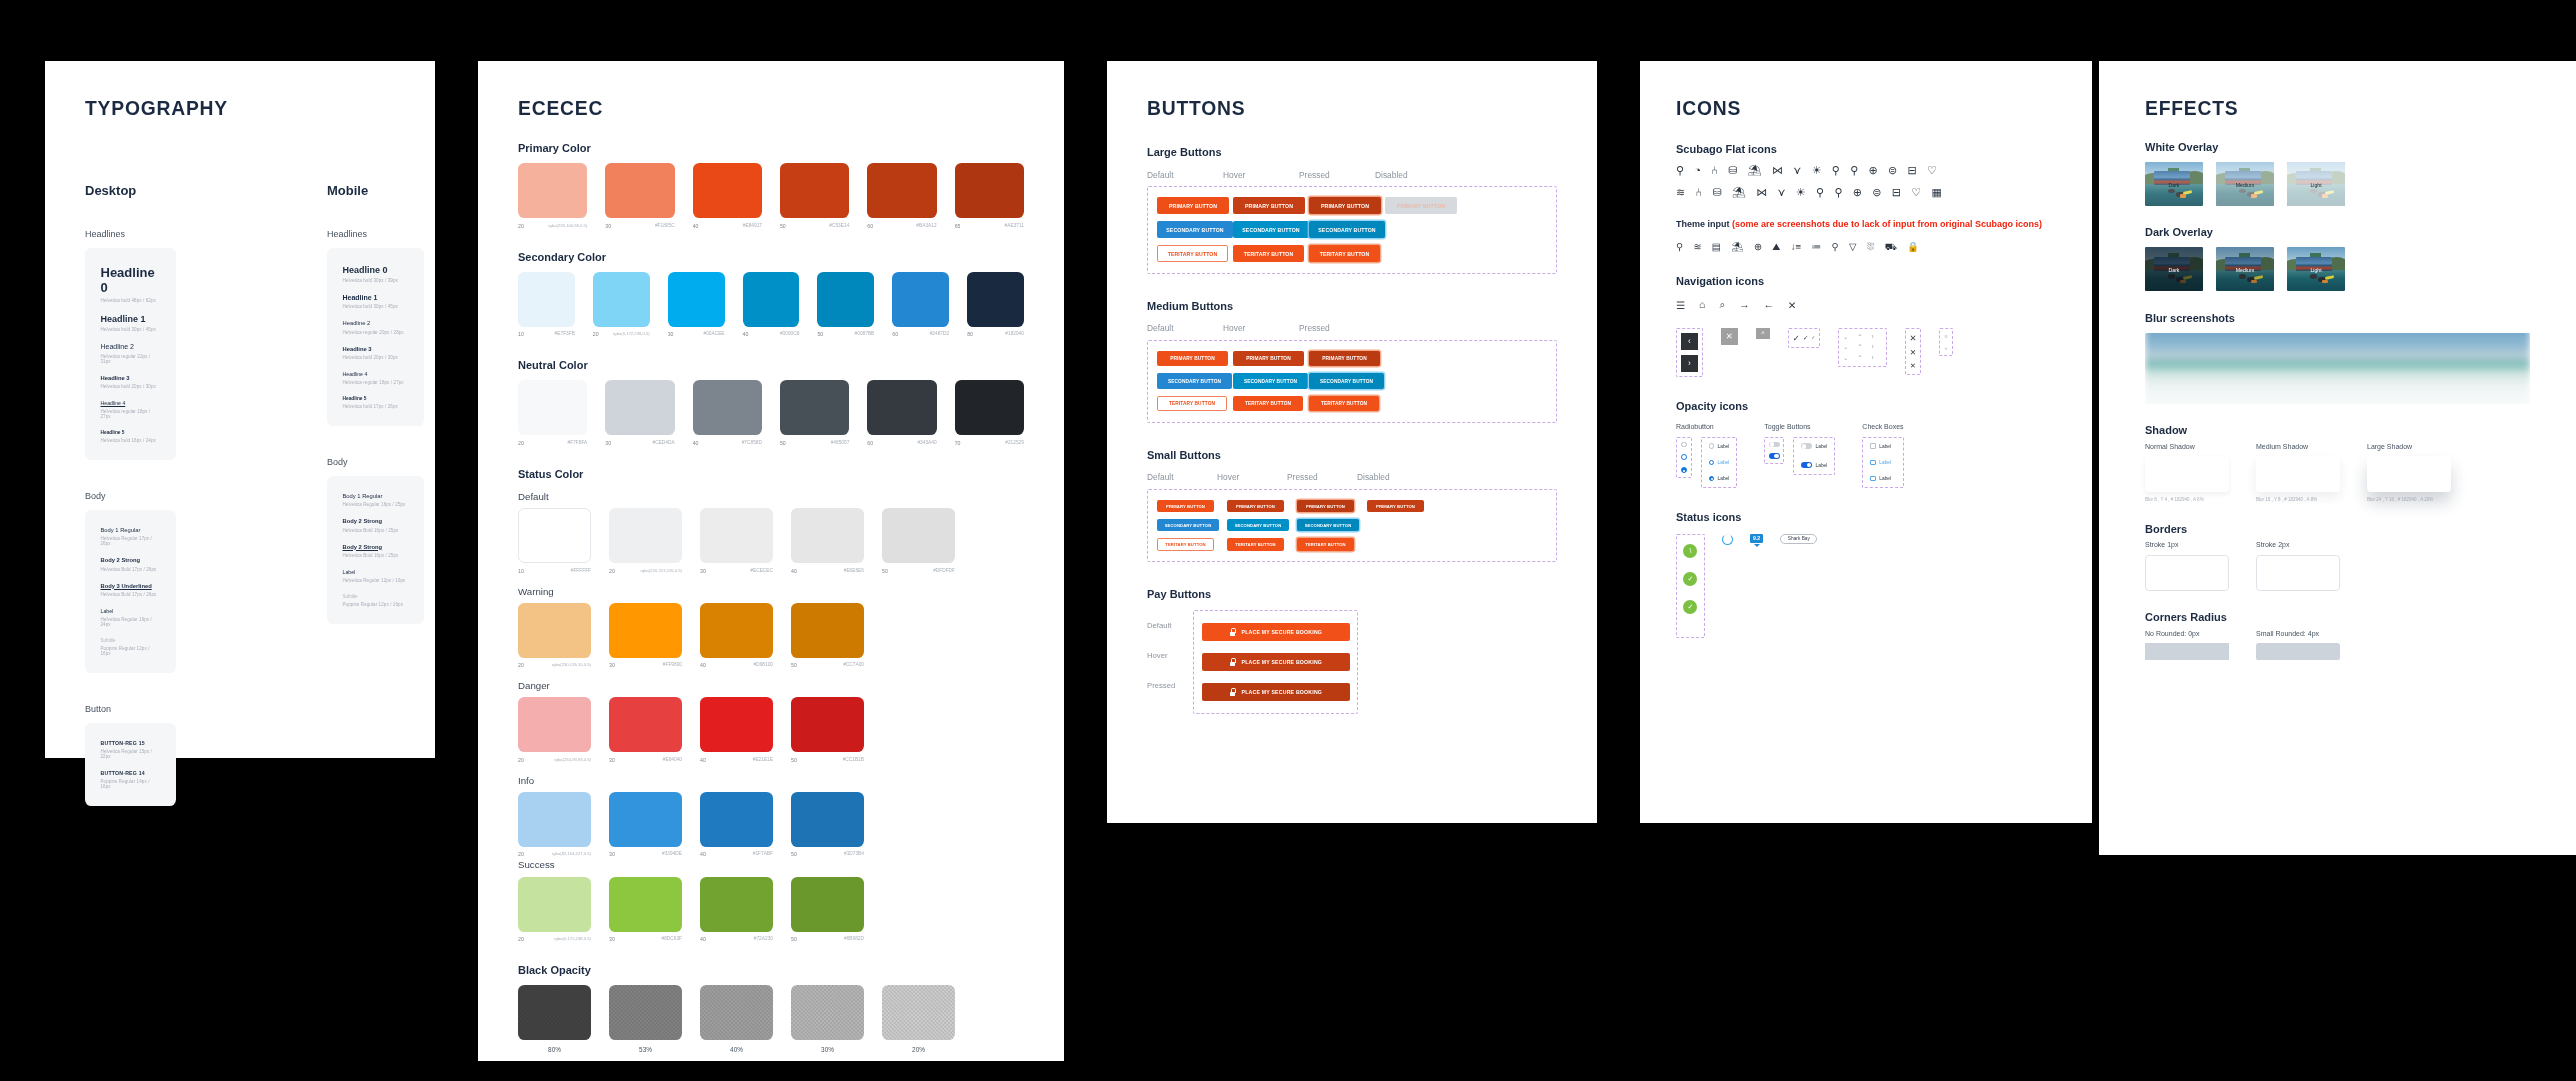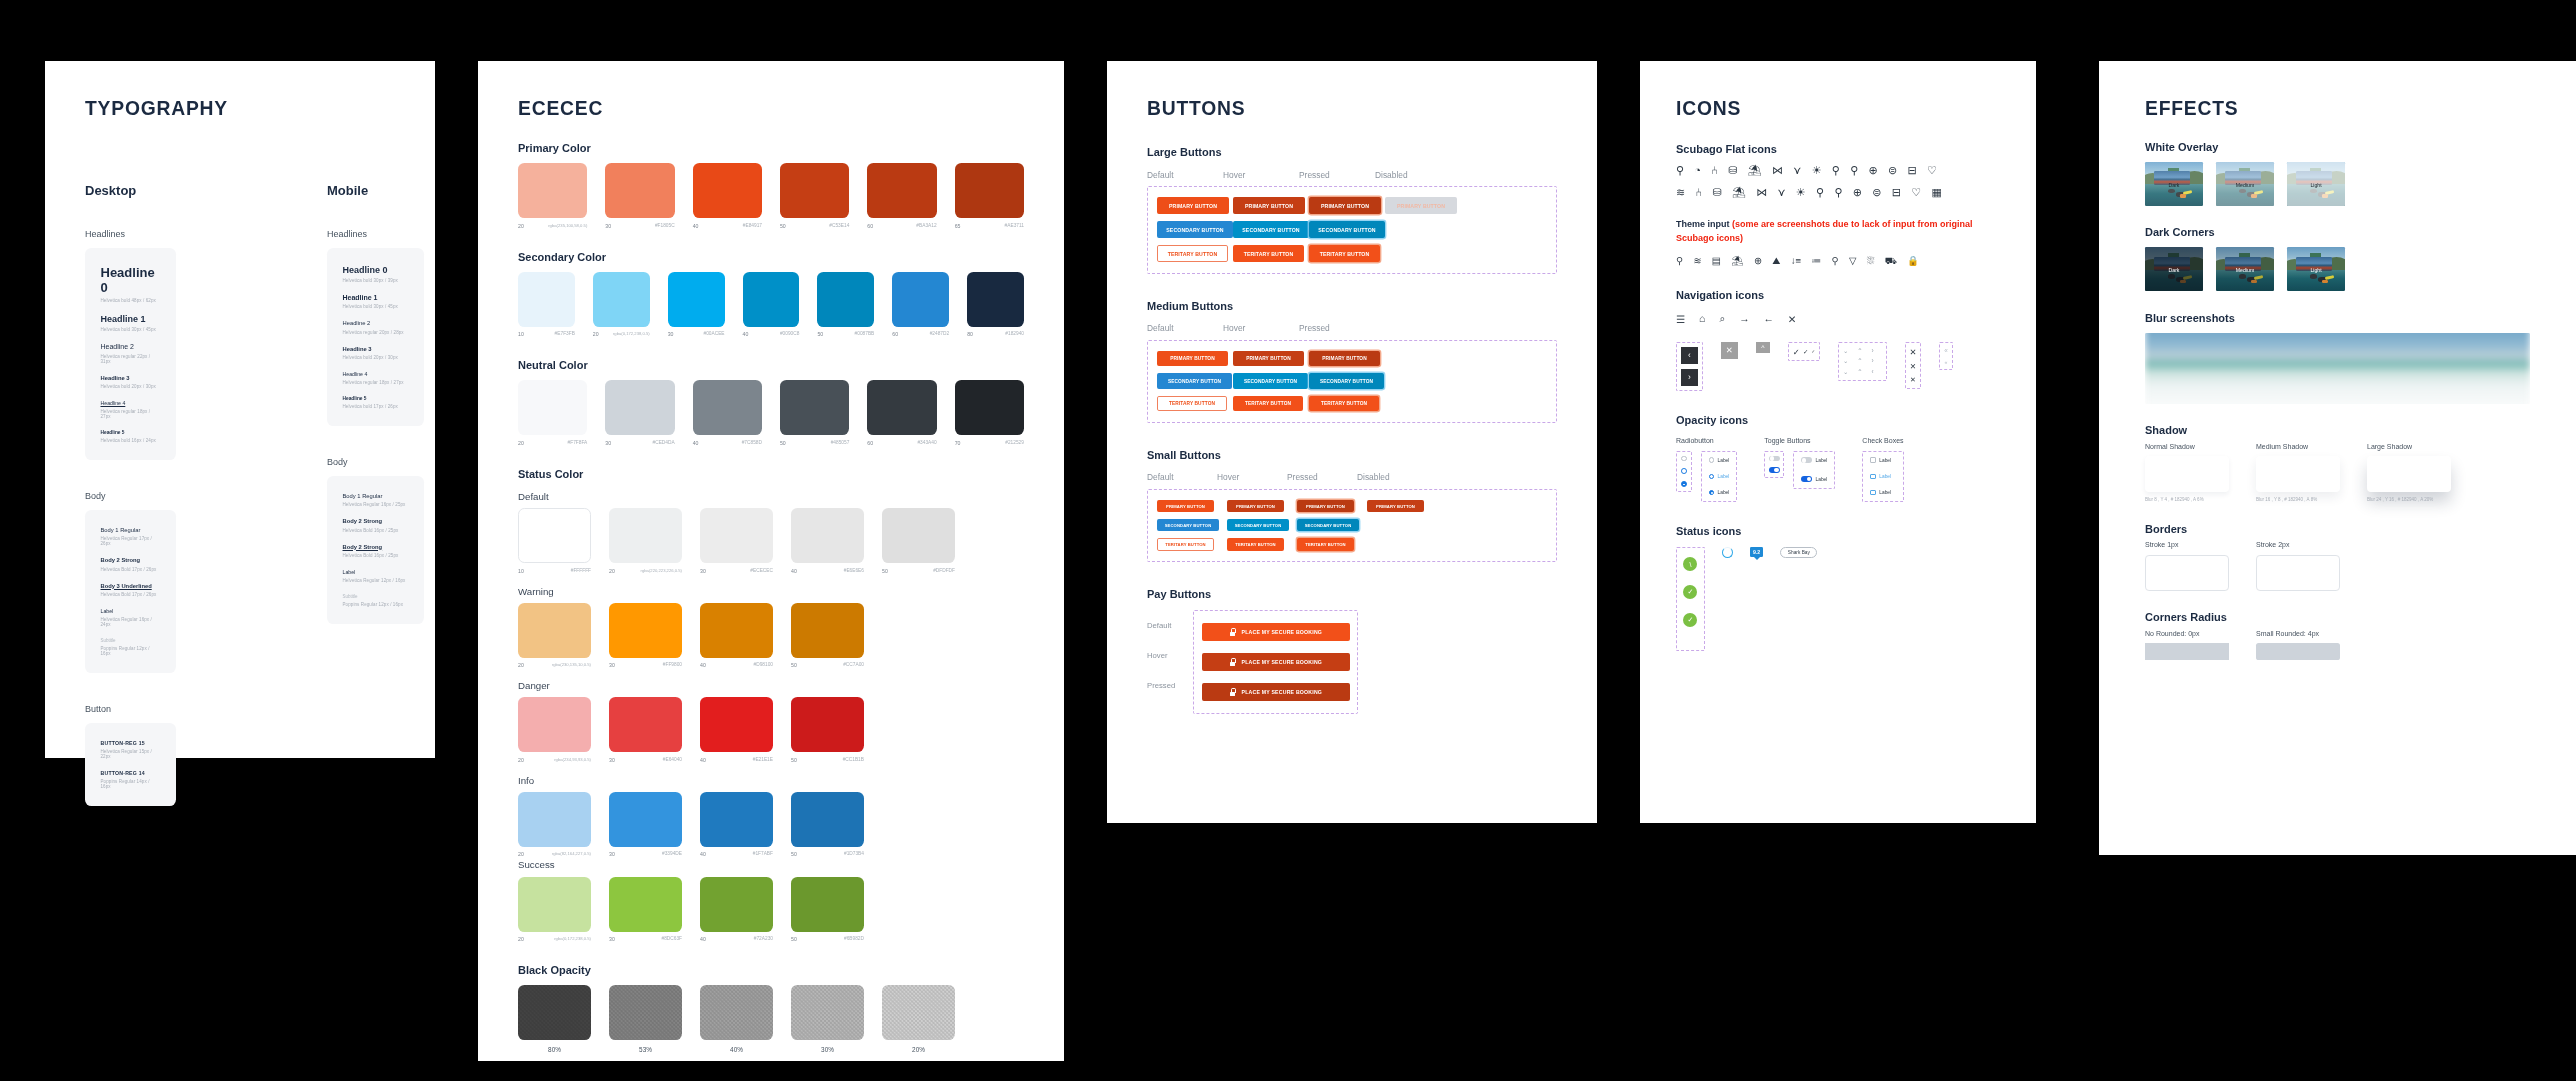--- a/index.html
+++ b/index.html
@@ -87,21 +87,21 @@
   .paybtn {
     display:flex; align-items:center; justify-content:center; gap:5.8px;
     height:18px; border-radius:1.9px; color:#fff; font-size:5.2px;
     font-weight:bold; letter-spacing:0.2px; width:148px;
   }
   .lock { width:6.4px; height:7.7px; position:relative; display:inline-block; }
   .lock::before { content:""; position:absolute; left:1px; bottom:0; width:4.5px; height:4.2px; background:#fff; border-radius:0.6px; }
   .lock::after { content:""; position:absolute; left:1.7px; top:0.3px; width:3.1px; height:3.2px; border:1px solid #fff; border-bottom:none; border-radius:1.9px 1.9px 0 0; }
 
   
-  #icons { left:1640px; top:61px; width:396px; height:762px; }
+  #icons { left:1640px; top:61px; width:452px; height:762px; }
   .ic-pad { padding:37px 36px; }
   .ic-sec { margin-top:23px; }
   .ic-row { display:flex; gap:10.3px; margin-top:10.3px; font-size:11px; color:#2c3742; flex-wrap:wrap; }
   .ic-row span { line-height:1; }
   .theme-note { font-size:9px; font-weight:bold; line-height:1.55; margin-top:20.6px; }
   .theme-note .red { color:#f0230f; }
   .nav-glyphs { display:flex; gap:14px; margin-top:11.6px; font-size:10.3px; color:#3a444f; }
   .navdemo { display:flex; align-items:flex-start; gap:18px; margin-top:17px; }
   .dash-s { border:0.8px dashed #c9a8e8; padding:3.9px; border-radius:1.3px; display:inline-block; }
   .sqdark { width:17px; height:17px; background:#2e3136; color:#fff; display:flex; align-items:center; justify-content:center; font-size:8.4px; margin-bottom:5.2px; }
@@ -1103,21 +1103,21 @@
               <div class="fin"></div>
               <div class="orange"></div>
               <div class="ov" style="background:#ffffff;opacity:0.68"></div>
               <div class="cap" style="color:#20262c">Light</div>
             </div>
           </div>
         </div>
     </div>
 
     <div class="ef-sec">
-      <div class="sec-h">Dark Corners</div>
+      <div class="sec-h">Dark Overlay</div>
       <div class="ef-row" id="dark-ov">
           <div>
             <div class="photo">
               <div class="hill-l"></div>
               <div class="hill-r"></div>
               <div class="sail"></div>
               <div class="boat"></div>
               <div class="div2"></div>
               <div class="div1"></div>
               <div class="fin"></div>

